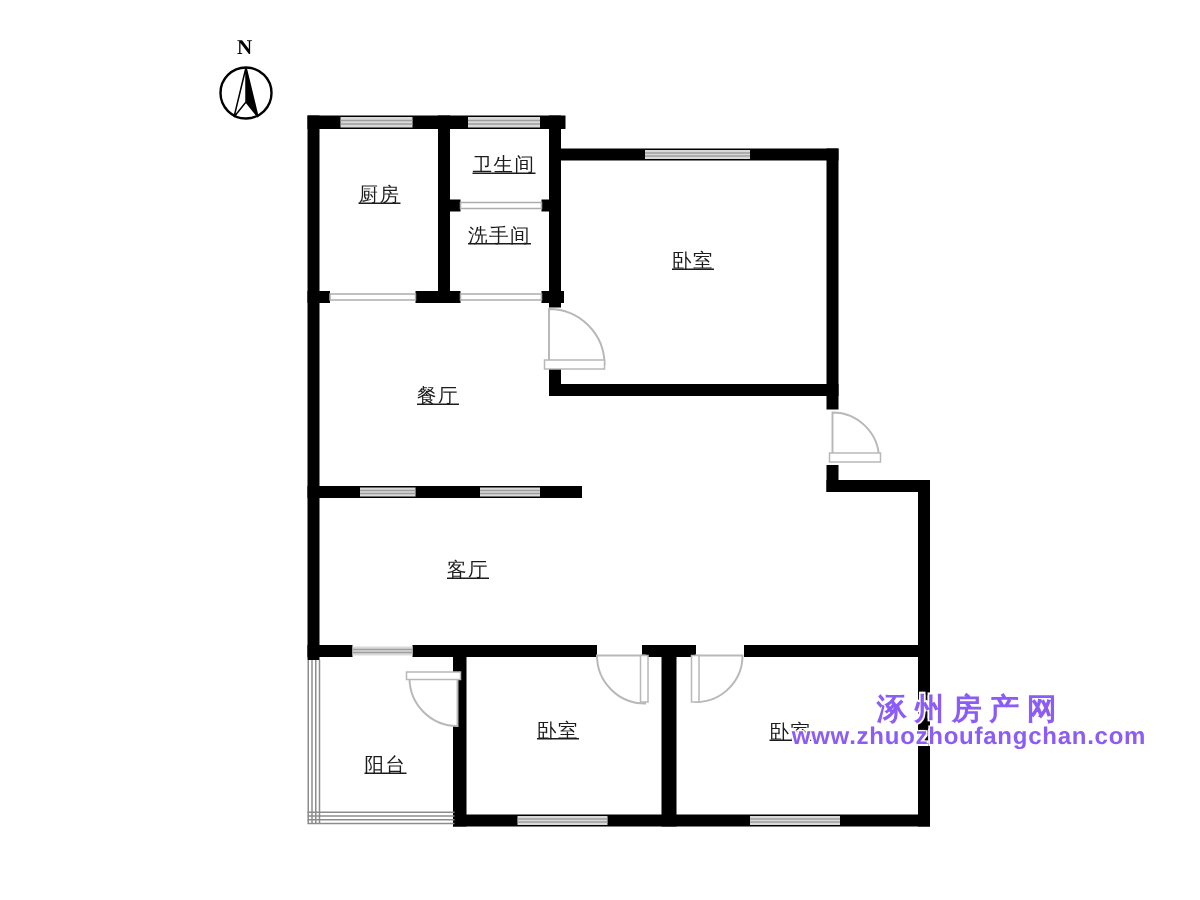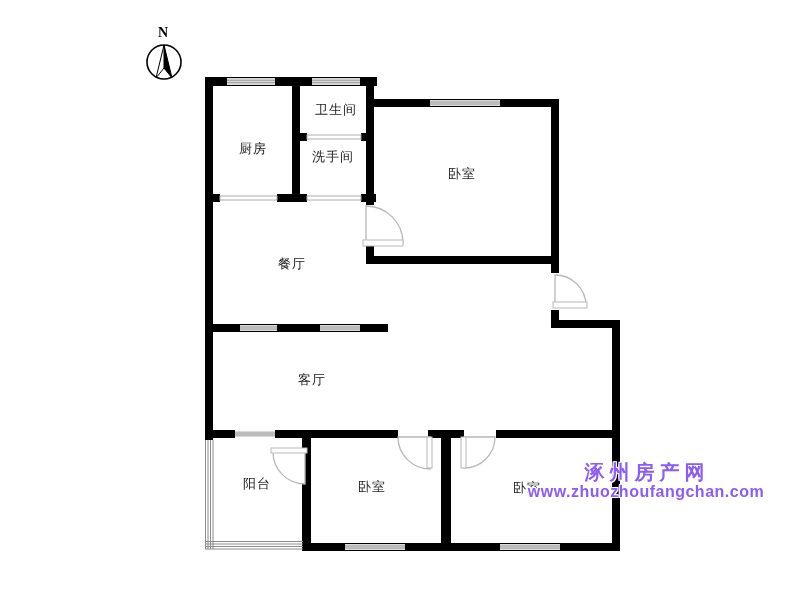--- a/index.html
+++ b/index.html
@@ -10,21 +10,21 @@
   .win-rect{fill:#d9d9d9;}
   .win-line{stroke:#9e9e9e;stroke-width:1;}
   .hatch{stroke:#8c8c8c;stroke-width:1;}
   .door{fill:#ffffff;stroke:#b8b8b8;stroke-width:1.3;}
   .leaf{fill:#ffffff;stroke:#b8b8b8;stroke-width:1;}
   .opening{fill:#ffffff;stroke:#adadad;stroke-width:1;}
   .compass-circle{fill:none;stroke:#000000;stroke-width:1.6;}
   .needle-right{fill:#000000;stroke:#000000;stroke-width:1;}
   .needle-left{fill:#ffffff;stroke:#000000;stroke-width:1;}
   .room-label{position:absolute;transform:translate(-50%,-50%);font-size:13px;
-              color:#1c1c1c;white-space:nowrap;letter-spacing:1px;}
+              color:#1c1c1c;white-space:nowrap;letter-spacing:1px;text-decoration:underline;}
   .compass-label{position:absolute;transform:translate(-50%,-50%);
                  font-family:"Liberation Serif","DejaVu Serif",serif;
                  font-size:14px;font-weight:bold;color:#000;}
   .watermark{position:absolute;transform:translateX(-50%);font-weight:bold;color:#8b5cf6;
              white-space:nowrap;
              text-shadow:-1px -1px 0 #fff,1px -1px 0 #fff,-1px 1px 0 #fff,1px 1px 0 #fff,0 0 2px #fff;}
   .wm-site{top:459px;left:647px;font-size:20px;letter-spacing:5px;}
   .wm-url{top:483px;left:646px;font-size:16px;letter-spacing:0.5px;}
 </style>
 </head>
@@ -167,27 +167,27 @@
       </g>
     </g>
 
     <g>
       <circle class="compass-circle" cx="164" cy="62" r="17"></circle>
       <polygon class="needle-right" points="164,45 172,78 164,68"></polygon>
       <polygon class="needle-left" points="164,45 156,78 164,68"></polygon>
     </g>
   </svg>
 
-  <div class="room-label" style="left:253px;top:149px">厨房</div>
+  <div class="room-label" style="left:253px;top:130px">厨房</div>
   <div class="room-label" style="left:336px;top:110px">卫生间</div>
   <div class="room-label" style="left:333px;top:157px">洗手间</div>
   <div class="room-label" style="left:462px;top:174px">卧室</div>
   <div class="room-label" style="left:292px;top:264px">餐厅</div>
   <div class="room-label" style="left:312px;top:380px">客厅</div>
-  <div class="room-label" style="left:257px;top:484px">阳台</div>
+  <div class="room-label" style="left:257px;top:510px">阳台</div>
   <div class="room-label" style="left:372px;top:487px">卧室</div>
   <div class="room-label" style="left:527px;top:488px">卧室</div>
 
   <div class="compass-label" style="left:163px;top:33px">N</div>
 
   <div class="watermark wm-site">涿州房产网</div>
   <div class="watermark wm-url">www.zhuozhoufangchan.com</div>
 
 </div>
 

